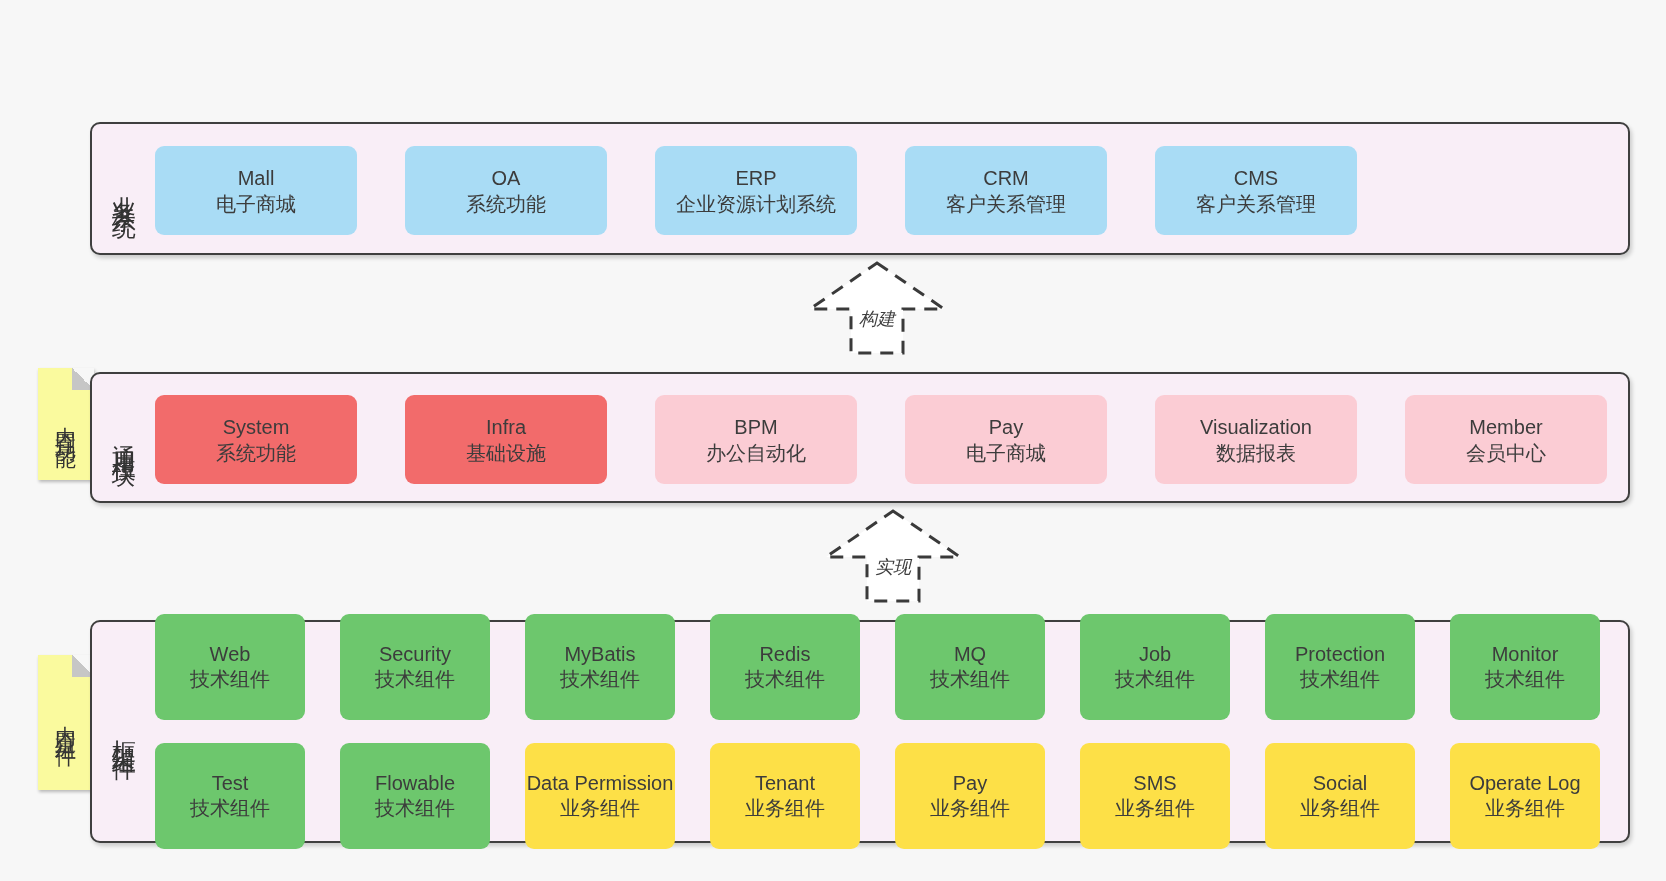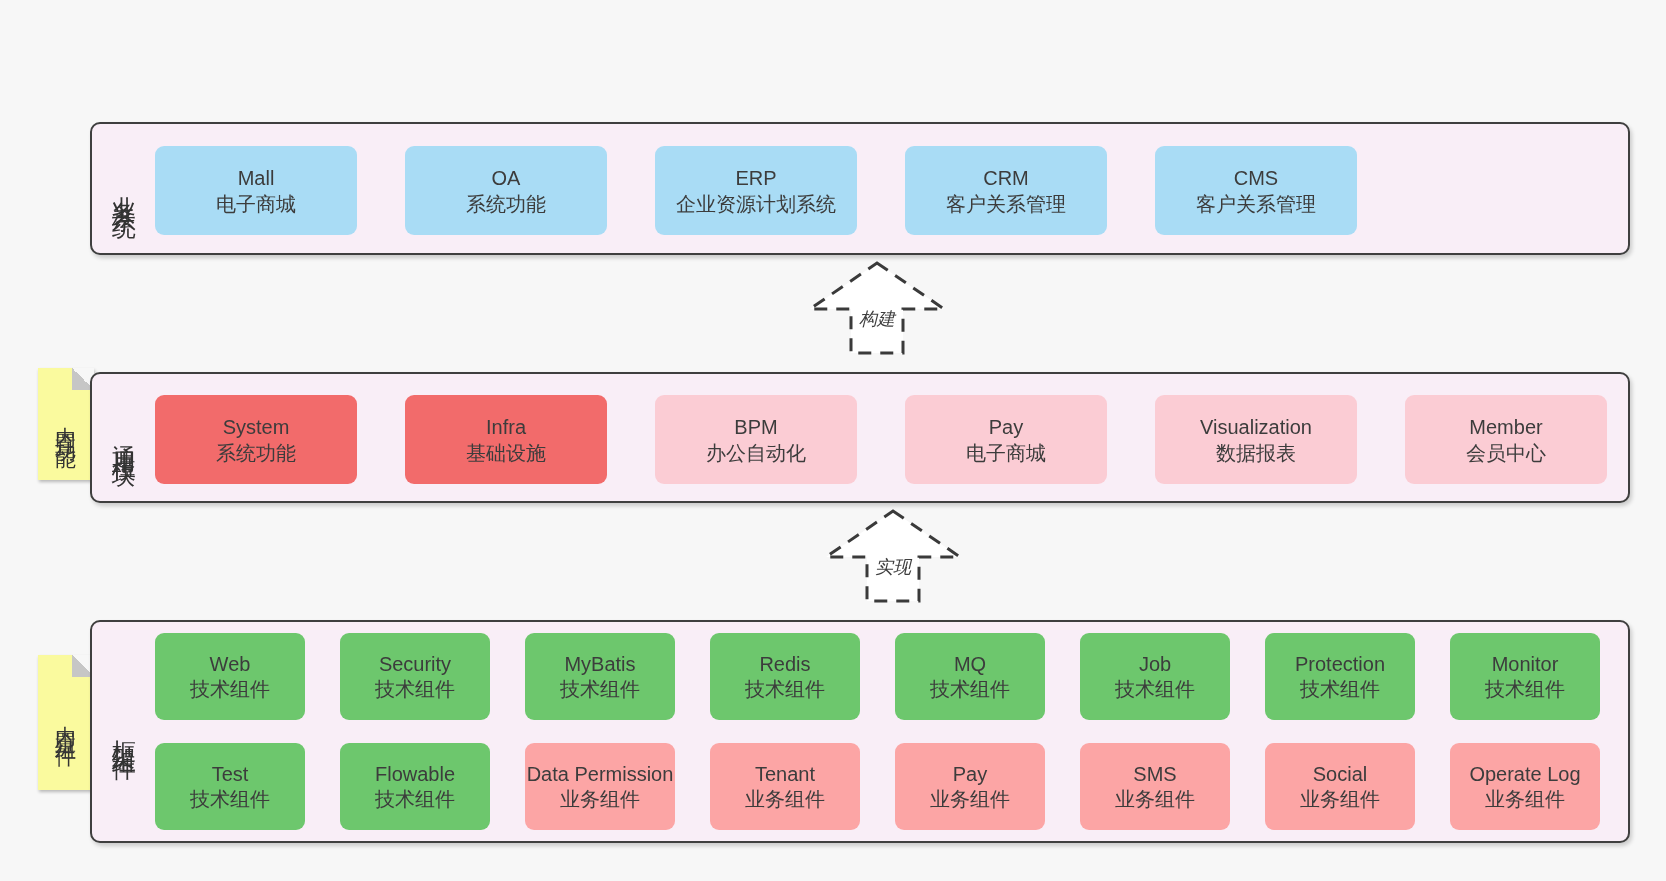--- a/index.html
+++ b/index.html
@@ -24,27 +24,27 @@
     font-size:24px;line-height:1.1;letter-spacing:6px;color:#333;
   }
   .boxes{display:flex;gap:48px;margin-top:4px;}
   .box{
     width:202px;height:89px;border-radius:9px;
     display:flex;flex-direction:column;align-items:center;justify-content:center;
     text-align:center;font-size:20px;line-height:26px;
   }
   .comp-rows{display:flex;flex-direction:column;gap:23px;}
   .comp-row{display:flex;gap:35px;}
-  .box-sm{width:150px;height:87px;font-size:20px;line-height:25px;border-radius:9px;
+  .box-sm{width:150px;height:106px;font-size:20px;line-height:25px;border-radius:9px;
     display:flex;flex-direction:column;align-items:center;justify-content:center;text-align:center;}
   .blue{background:#a9dcf5;}
   .red{background:#f26b6b;}
   .pink{background:#fbccd4;}
   .green{background:#6dc76d;}
-  .lightgreen{background:#fca5a5;}
+  .lightgreen{background:#fde047;}
   .sticky{
     position:absolute;left:38px;width:56px;background:#fafa9e;
     box-shadow:1px 2px 3px rgba(0,0,0,0.25);
     display:flex;align-items:center;justify-content:center;z-index:1;
   }
   .sticky::before{
     content:"";position:absolute;top:0;right:0;width:22px;height:22px;
     background:linear-gradient(to bottom left,#f7f7f7 0 50%,#c6c6c6 50% 100%);
   }
   .sticky-modules{top:368px;height:112px;}

